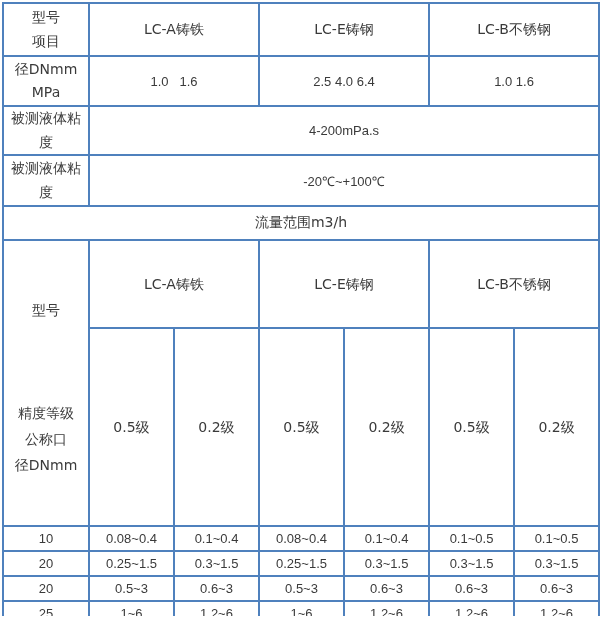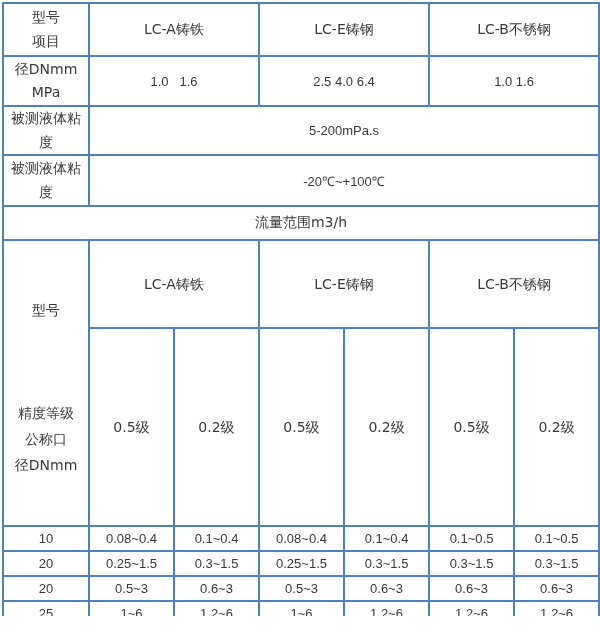--- a/index.html
+++ b/index.html
@@ -85,21 +85,21 @@
     </tr>
     <tr class="r2">
       <td class="cjk">径DNmm
 MPa</td>
       <td class="num" colspan="2">1.0   1.6</td>
       <td class="num" colspan="2">2.5 4.0 6.4</td>
       <td class="num" colspan="2">1.0 1.6</td>
     </tr>
     <tr class="r3">
       <td class="cjk">被测液体粘度</td>
-      <td class="num" colspan="6">5-200mPa.s</td>
+      <td class="num" colspan="6">4-200mPa.s</td>
     </tr>
     <tr class="r4">
       <td class="cjk">被测液体粘度</td>
       <td class="num" colspan="6">-20℃~+100℃</td>
     </tr>
     <tr class="r5">
       <td class="cjk" colspan="7">流量范围m3/h</td>
     </tr>
 
     <tr class="r6">

